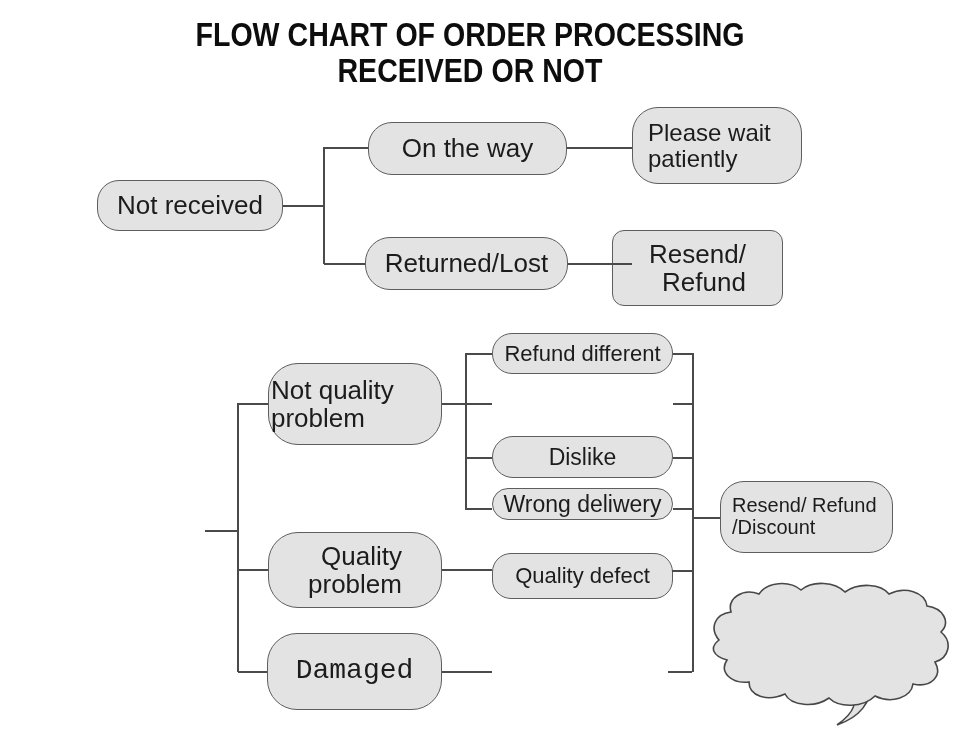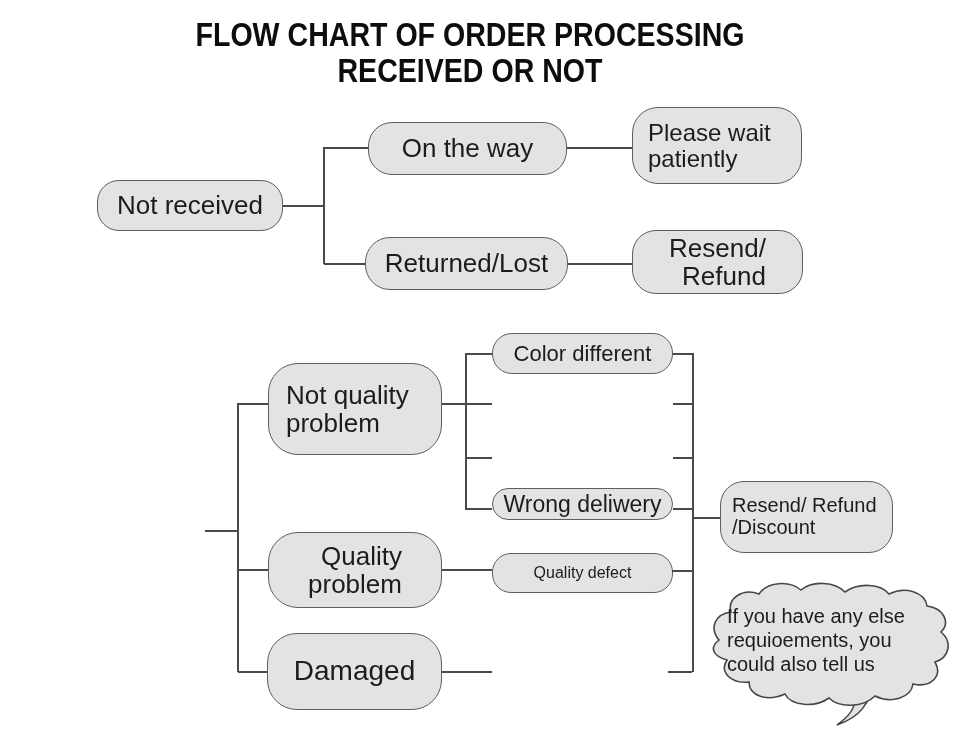--- a/index.html
+++ b/index.html
@@ -39,39 +39,40 @@
   <div id="title">
     <div>FLOW CHART OF ORDER PROCESSING</div>
     <div>RECEIVED OR NOT</div>
   </div>
 
   <div class="node" style="left:97px;top:180px;width:186px;height:51px;border-radius:22px;font-size:26px;">Not received</div>
   <div class="node" style="left:368px;top:122px;width:199px;height:53px;border-radius:24px;font-size:26px;">On the way</div>
   <div class="node align-left" style="left:632px;top:107px;width:170px;height:77px;border-radius:26px;font-size:24px;padding-left:15px;">Please wait
 patiently</div>
   <div class="node" style="left:365px;top:237px;width:203px;height:53px;border-radius:25px;font-size:26px;">Returned/Lost</div>
-  <div class="node" style="left:632px;top:230px;width:171px;height:64px;border-radius:24px;font-size:26px;">Resend/
+  <div class="node" style="left:612px;top:230px;width:171px;height:76px;border-radius:12px;font-size:26px;">Resend/
 Refund</div>
 
   <div class="hline" style="left:283px;top:205px;width:40px;"></div>
   <div class="vline" style="left:323px;top:147px;height:117px;"></div>
   <div class="hline" style="left:324px;top:147px;width:44px;"></div>
   <div class="hline" style="left:567px;top:147px;width:65px;"></div>
   <div class="hline" style="left:324px;top:263px;width:41px;"></div>
   <div class="hline" style="left:568px;top:263px;width:64px;"></div>
 
-  <div class="node align-left" style="left:268px;top:363px;width:174px;height:92px;border-radius:30px;font-size:26px;padding-left:17px;">Not quality
+  <div class="node align-left" style="left:268px;top:363px;width:174px;height:82px;border-radius:30px;font-size:26px;padding-left:2px;">Not quality
 problem</div>
   <div class="node" style="left:268px;top:532px;width:174px;height:76px;border-radius:30px;font-size:26px;">Quality
 problem</div>
-  <div class="node" style="left:267px;top:633px;width:175px;height:77px;border-radius:30px;font-size:28px;">Damaged</div>
+  <div class="node" style="left:267px;top:633px;width:175px;height:77px;border-radius:30px;font-size:28px;font-family:Liberation Mono, monospace;">Damaged</div>
 
-  <div class="node" style="left:492px;top:333px;width:181px;height:41px;border-radius:20px;font-size:22px;">Color different</div>
+  <div class="node" style="left:492px;top:333px;width:181px;height:41px;border-radius:20px;font-size:22px;">Refund different</div>
+  <div class="node" style="left:492px;top:436px;width:181px;height:42px;border-radius:21px;font-size:23px;">Dislike</div>
   <div class="node" style="left:492px;top:488px;width:181px;height:32px;border-radius:21px;font-size:23px;">Wrong deliwery</div>
-  <div class="node" style="left:492px;top:553px;width:181px;height:40px;border-radius:19px;font-size:16px;">Quality defect</div>
+  <div class="node" style="left:492px;top:553px;width:181px;height:46px;border-radius:19px;font-size:22px;">Quality defect</div>
   <div class="node align-left" style="left:720px;top:481px;width:173px;height:72px;border-radius:24px;font-size:20px;padding-left:11px;">Resend/ Refund
 /Discount</div>
 
   <div class="hline" style="left:205px;top:530px;width:32px;"></div>
   <div class="vline" style="left:237px;top:403px;height:269px;"></div>
   <div class="hline" style="left:238px;top:403px;width:30px;"></div>
   <div class="hline" style="left:238px;top:569px;width:30px;"></div>
   <div class="hline" style="left:238px;top:671px;width:29px;"></div>
 
   <div class="hline" style="left:442px;top:403px;width:50px;"></div>
@@ -104,17 +105,14 @@
              C 240,30 248,44 238,54
              C 250,64 246,80 232,84
              C 240,98 228,110 210,106
              C 208,120 188,126 172,118
              C 160,130 136,130 126,120
              C 112,130 88,128 82,116
              C 64,124 46,118 46,104
              C 28,106 16,94 24,82
              C 10,78 6,70 16,62 Z" style="fill:var(--node_fill,#e3e3e3);stroke:var(--bubble_border,#474747);stroke-width:1.6;"></path>
   </svg>
-  <div id="bubble-text">If you have any else
-requioements, you
-could also tell us</div>
 
 </div>
 
 </body></html>

